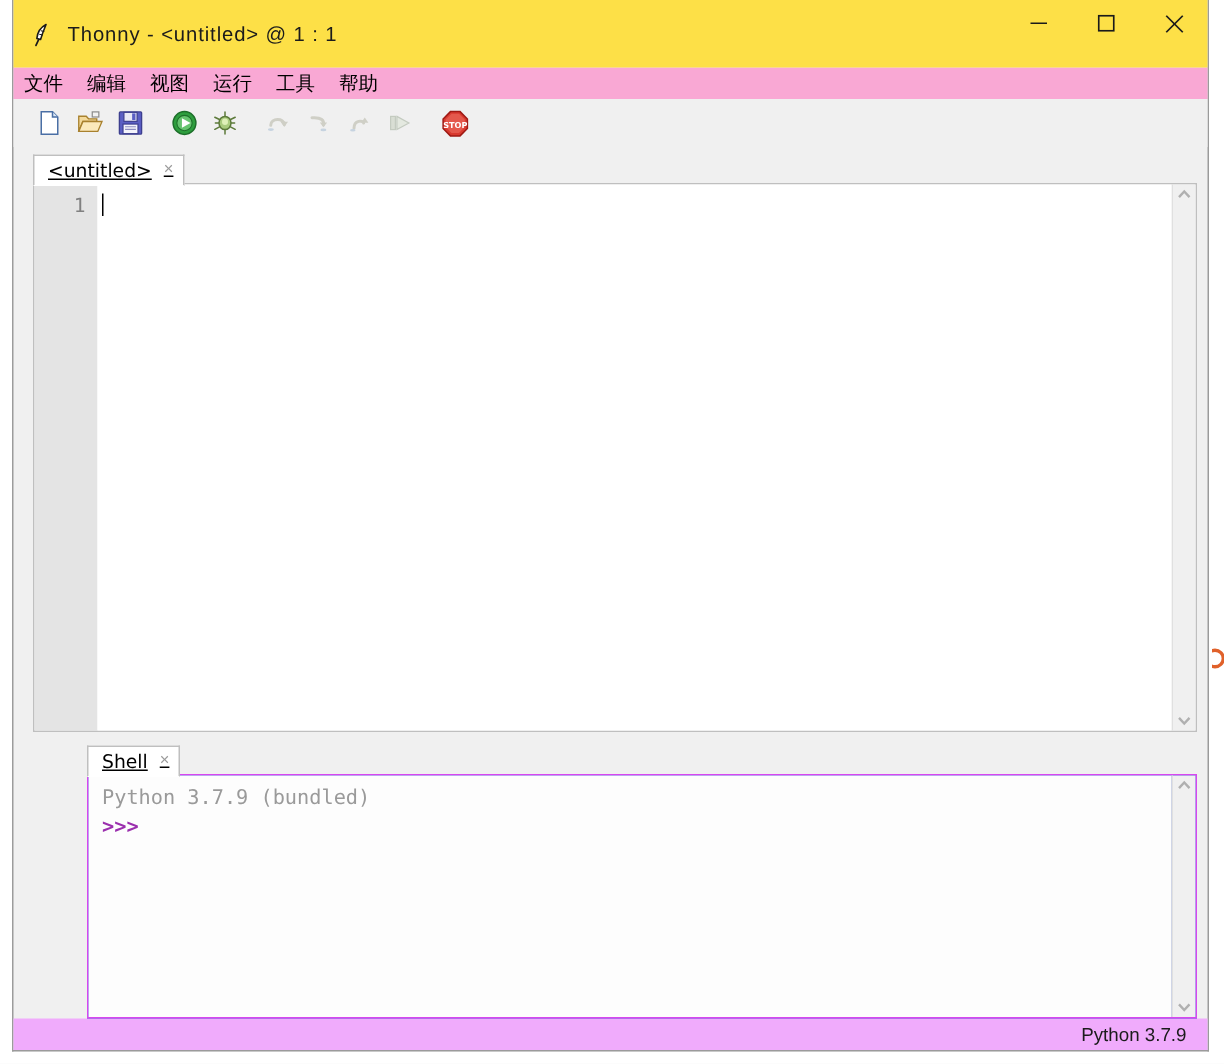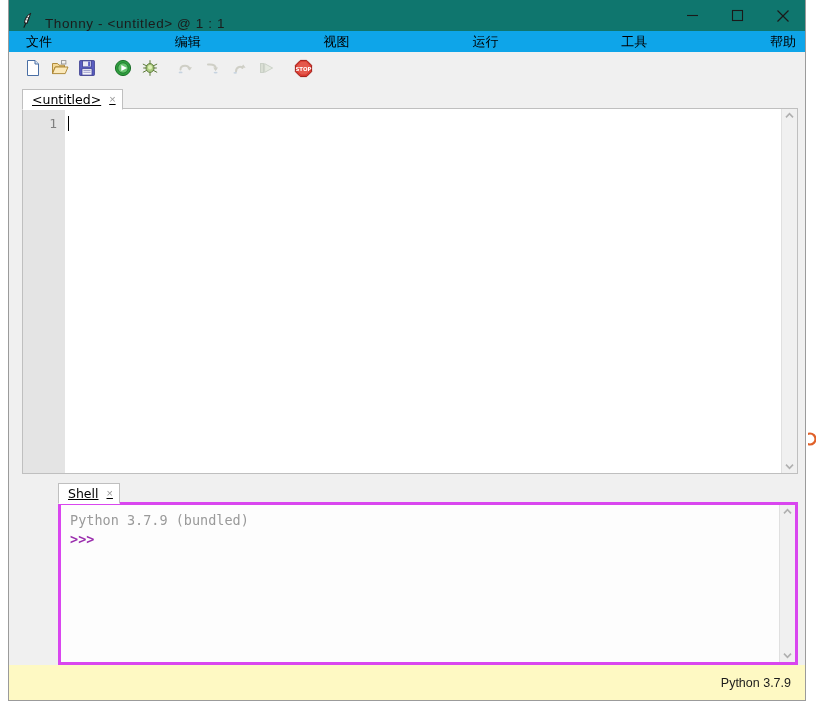--- a/index.html
+++ b/index.html
@@ -25,24 +25,24 @@
     background: #f0f0f0;
     border: 1px solid #9b9b9b;
     border-top: none;
     box-sizing: border-box;
     display: flex;
     flex-direction: column;
   }
 
   
   #titlebar {
-    height: 31px;
-    background: #0f766e;
-    display: flex;
-    align-items: flex-end;
+    height: 45px;
+    background: #fde047;
+    display: flex;
+    align-items: center;
     flex: 0 0 auto;
     position: relative;
   }
   #app-icon {
     width: 22px;
     height: 22px;
     margin-left: 8px;
     margin-right: 6px;
     flex: 0 0 auto;
     display: flex;
@@ -71,26 +71,24 @@
     justify-content: center;
     background: transparent;
     border: none;
     cursor: default;
   }
   .win-btn svg { display:block; }
 
   
   #menubar {
     height: 21px;
-    background: #0ea5e9;
-    display: flex;
-    align-items: center;
-    padding-left: 10px;
-    flex: 0 0 auto;
-    justify-content: space-between;
+    background: #f9a8d4;
+    display: flex;
+    align-items: center;
+    flex: 0 0 auto;
   }
   .menu-item {
     font-size: 13px;
     color: #000000;
     padding: 1px 7px 1px 7px;
     margin-right: 2px;
     white-space: nowrap;
     cursor: default;
     font-family: "DejaVu Sans", sans-serif;
   }
@@ -215,21 +213,21 @@
   .scroll-arrow { line-height: 0; }
 
   
   #shell-area {
     margin: 7px 7px 0 13px;
     flex: 0 0 auto;
     position: relative;
     padding-left: 36px;
   }
   .shell-frame {
-    border: 3px solid #d946ef;
+    border: 1px solid #d946ef;
     background: #1d4ed8;
     box-sizing: border-box;
     display: flex;
     position: relative;
     margin-top: -1px;
   }
   #shell-text {
     flex: 1 1 auto;
     padding: 6px 0 0 9px;
     font-family: "DejaVu Sans Mono", monospace;
@@ -237,21 +235,21 @@
     line-height: 19px;
     overflow: hidden;
     background: #fdfdfd;
   }
   .shell-banner { color: #9a9a9a; white-space: pre; }
   .shell-prompt { color: #9b2fae; font-weight: bold; white-space: pre; }
 
   
   #statusbar {
     flex: 1 1 auto;
-    background: #fef9c3;
+    background: #f0abfc;
     display: flex;
     align-items: center;
     justify-content: flex-end;
     padding-right: 14px;
   }
   #status-text {
     font-size: 12.5px;
     color: #1b1b1b;
     font-family: "Liberation Sans", sans-serif;
   }

